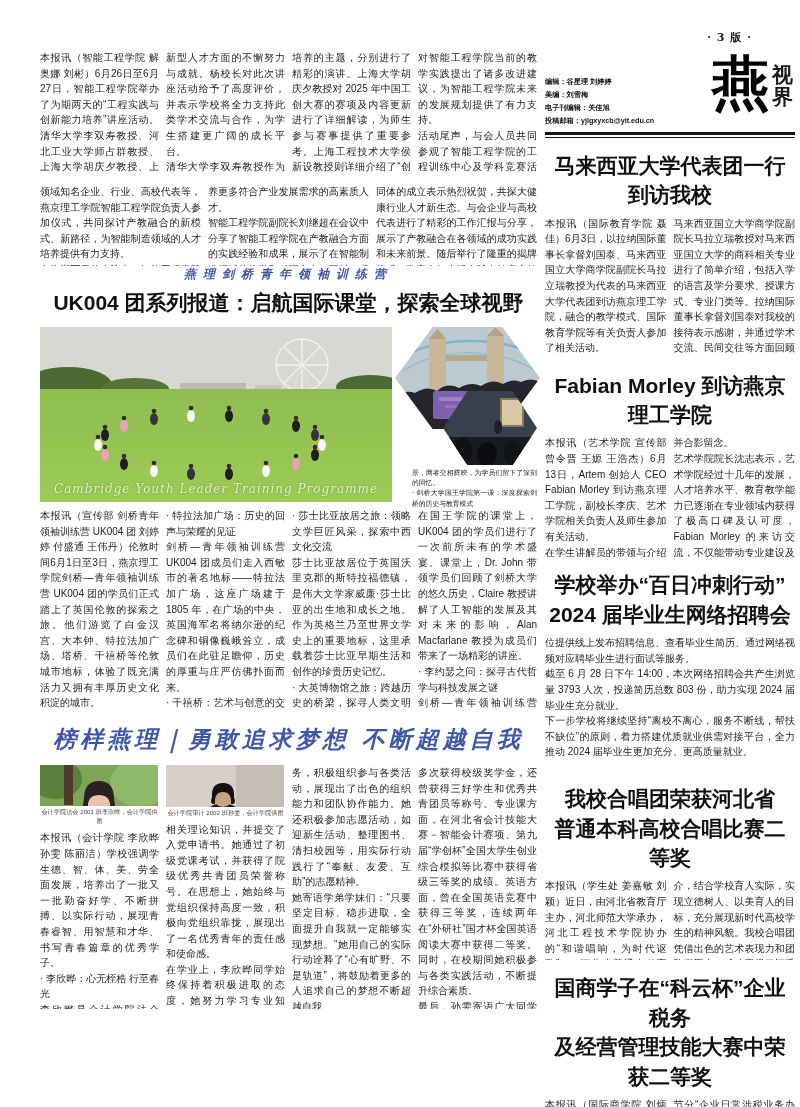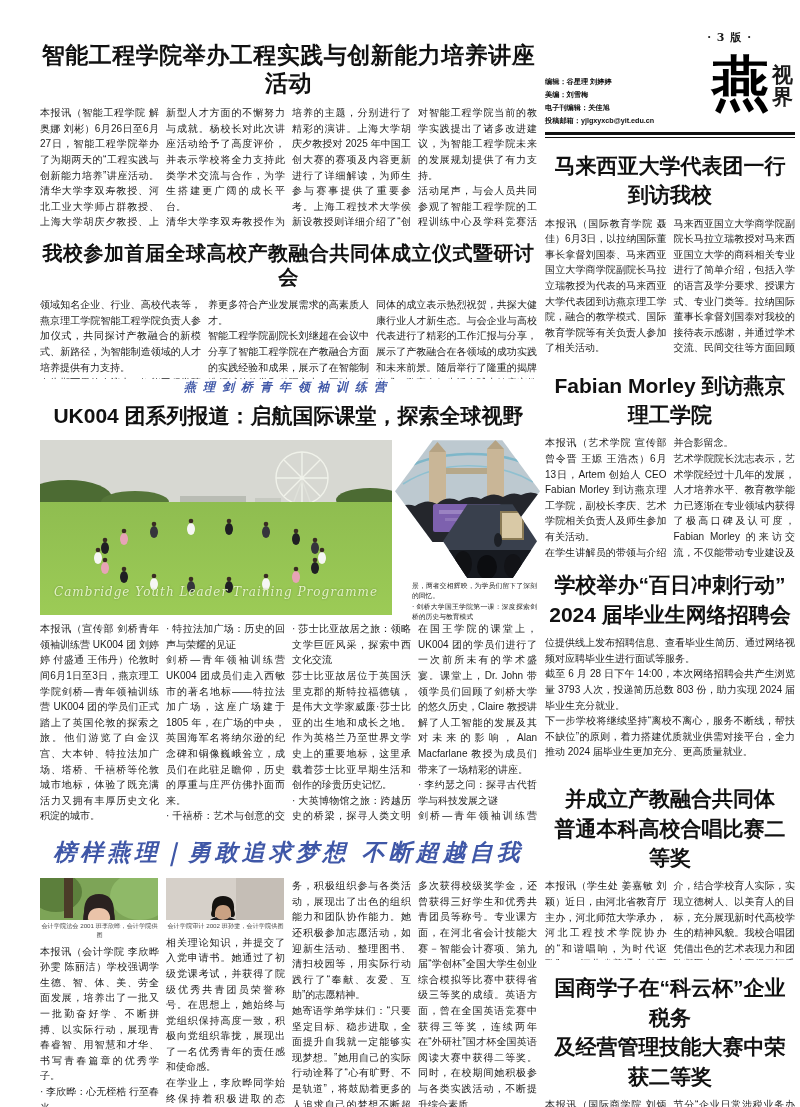--- a/index.html
+++ b/index.html
@@ -36,21 +36,21 @@
     text-align:center; color:#3f57a7;
     font-size:12px; font-style:italic; letter-spacing:7px; font-weight:700;
     font-family:"DejaVu Serif", serif;
   }
   .uk-headline { font-size:21px; font-weight:900; text-align:center; margin-top:6px; color:#111; }
   
   .collage { position:relative; height:175px; margin-top:10px; }
   .photo-main { position:absolute; left:0; top:0; width:352px; height:175px; overflow:hidden; }
   .photo-main svg { display:block; }
   .photo-caption-script {
-    position:absolute; left:0; right:0; bottom:16px; text-align:center;
+    position:absolute; left:0; right:0; bottom:6px; text-align:center;
     color:#e4f3c6; font-size:12px; font-style:italic; letter-spacing:1px;
     font-family:"DejaVu Serif", serif; text-shadow:0 0 2px rgba(60,90,30,.5);
   }
   .hex { position:absolute; overflow:hidden;
     clip-path:polygon(26% 0, 74% 0, 100% 50%, 74% 100%, 26% 100%, 0 50%); }
   .hex1 { left:355px; top:0; width:145px; height:102px; }
   .hex2 { left:403px; top:64px; width:94px; height:74px; }
   .photo-note {
     position:absolute; left:372px; top:141px; width:125px;
     font-size:6.8px; line-height:1.5; text-align:justify; white-space:pre-line; color:#222;
@@ -88,31 +88,29 @@
   .h-gs  { height:97px;  }
   .h-pp  { height:94px;  }
 </style>
 </head>
 <body>
 
 <div class="page-marker">· 3 版 ·</div>
 
 <div class="main-left">
 
-  <div class="headline-xl">智能工程学院举办工程实践与创新能力培养讲座活动</div>
   <div class="cols cols-a1">
     <div class="col body-text">本报讯（智能工程学院 解奥娜 刘彬）6月26日至6月27日，智能工程学院举办了为期两天的“工程实践与创新能力培养”讲座活动。清华大学李双寿教授、河北工业大学师占群教授、上海大学胡庆夕教授、上海工程技术大学侯新设教授应邀出席，学院师生代表参加了本次讲座活动。</div>
     <div class="col body-text">新型人才方面的不懈努力与成就。杨校长对此次讲座活动给予了高度评价，并表示学校将全力支持此类学术交流与合作，为学生搭建更广阔的成长平台。
 清华大学李双寿教授作为专家代表发言，围绕工程实践与创新能力培养的前沿理念展开了分享。</div>
     <div class="col body-text">培养的主题，分别进行了精彩的演讲。上海大学胡庆夕教授对 2025 年中国工创大赛的赛项及内容更新进行了详细解读，为师生参与赛事提供了重要参考。上海工程技术大学侯新设教授则详细介绍了“创新与训练”融合的教学模式。</div>
     <div class="col body-text">对智能工程学院当前的教学实践提出了诸多改进建议，为智能工程学院未来的发展规划提供了有力支持。
 活动尾声，与会人员共同参观了智能工程学院的工程训练中心及学科竞赛活动室。</div>
   </div>
 
-  <div class="headline-lg">我校参加首届全球高校产教融合共同体成立仪式暨研讨会</div>
   <div class="cols cols-a2">
     <div class="col body-text">领域知名企业、行业、高校代表等，燕京理工学院智能工程学院负责人参加仪式，共同探讨产教融合的新模式、新路径，为智能制造领域的人才培养提供有力支持。
 在为期两天的会议中，智能工程学院代表与来自全国各地的与会者共同见证了“智未来全球智能制造产教融合共同体”的正式成立，旨在通过汇聚各方资源，搭建高校与企业之间的桥梁，推动产教融合向纵深发展，培</div>
     <div class="col body-text">养更多符合产业发展需求的高素质人才。
 智能工程学院副院长刘继超在会议中分享了智能工程学院在产教融合方面的实践经验和成果，展示了在智能制造领域的教学和科研实力。同时，积极与参会企业进行了对接，探讨了校企合作的新模式、新机制，为未来的合作奠定了坚实基础。
 来自全国各地的高校、行业、企业、科研机构的嘉宾代表齐聚一堂，对产教融合共</div>
     <div class="col body-text">同体的成立表示热烈祝贺，共探大健康行业人才新生态。与会企业与高校代表进行了精彩的工作汇报与分享，展示了产教融合在各领域的成功实践和未来前景。随后举行了隆重的揭牌仪式，数字友好生活全球大健康产教融合共同体正式揭牌成立，高校与企业深度合作的新篇章正式开启。各校代表进行了工作分享汇报，介绍了各自在产教融合领域的具体举措和经验。</div>
   </div>
 
   <div class="kicker-script">燕理剑桥青年领袖训练营</div>
@@ -346,21 +344,21 @@
     <div class="r-head">学校举办“百日冲刺行动”</div>
     <div class="r-head">2024 届毕业生网络招聘会</div>
     <div class="r-cols h-bd">
       <div class="r-col body-text">位提供线上发布招聘信息、查看毕业生简历、通过网络视频对应聘毕业生进行面试等服务。
 截至 6 月 28 日下午 14:00，本次网络招聘会共产生浏览量 3793 人次，投递简历总数 803 份，助力实现 2024 届毕业生充分就业。
 下一步学校将继续坚持“离校不离心，服务不断线，帮扶不缺位”的原则，着力搭建优质就业供需对接平台，全力推动 2024 届毕业生更加充分、更高质量就业。</div>
     </div>
   </div>
 
   <div class="r-article">
-    <div class="r-head">并成立产教融合共同体</div>
+    <div class="r-head">我校合唱团荣获河北省</div>
     <div class="r-head">普通本科高校合唱比赛二等奖</div>
     <div class="r-cols h-hc">
       <div class="r-col body-text">本报讯（学生处 姜嘉敏 刘颖）近日，由河北省教育厅主办，河北师范大学承办，河北工程技术学院协办的“和谐唱响，为时代讴歌”——河北省普通本科高校合唱比赛圆满落幕，我校合唱团在激烈的竞争中表现出色，荣获本次高校合唱比赛二等奖。
 据悉，本次比赛旨在以音乐为媒</div>
       <div class="r-col body-text">介，结合学校育人实际，实现立德树人、以美育人的目标，充分展现新时代高校学生的精神风貌。我校合唱团凭借出色的艺术表现力和团队凝聚力，成功赢得了评委和观众的高度认可。
 此次获奖不仅是对我校合唱团的一次肯定，更是对学校美育教育成果的一次全面展示。</div>
     </div>
   </div>
 
   <div class="r-article">

